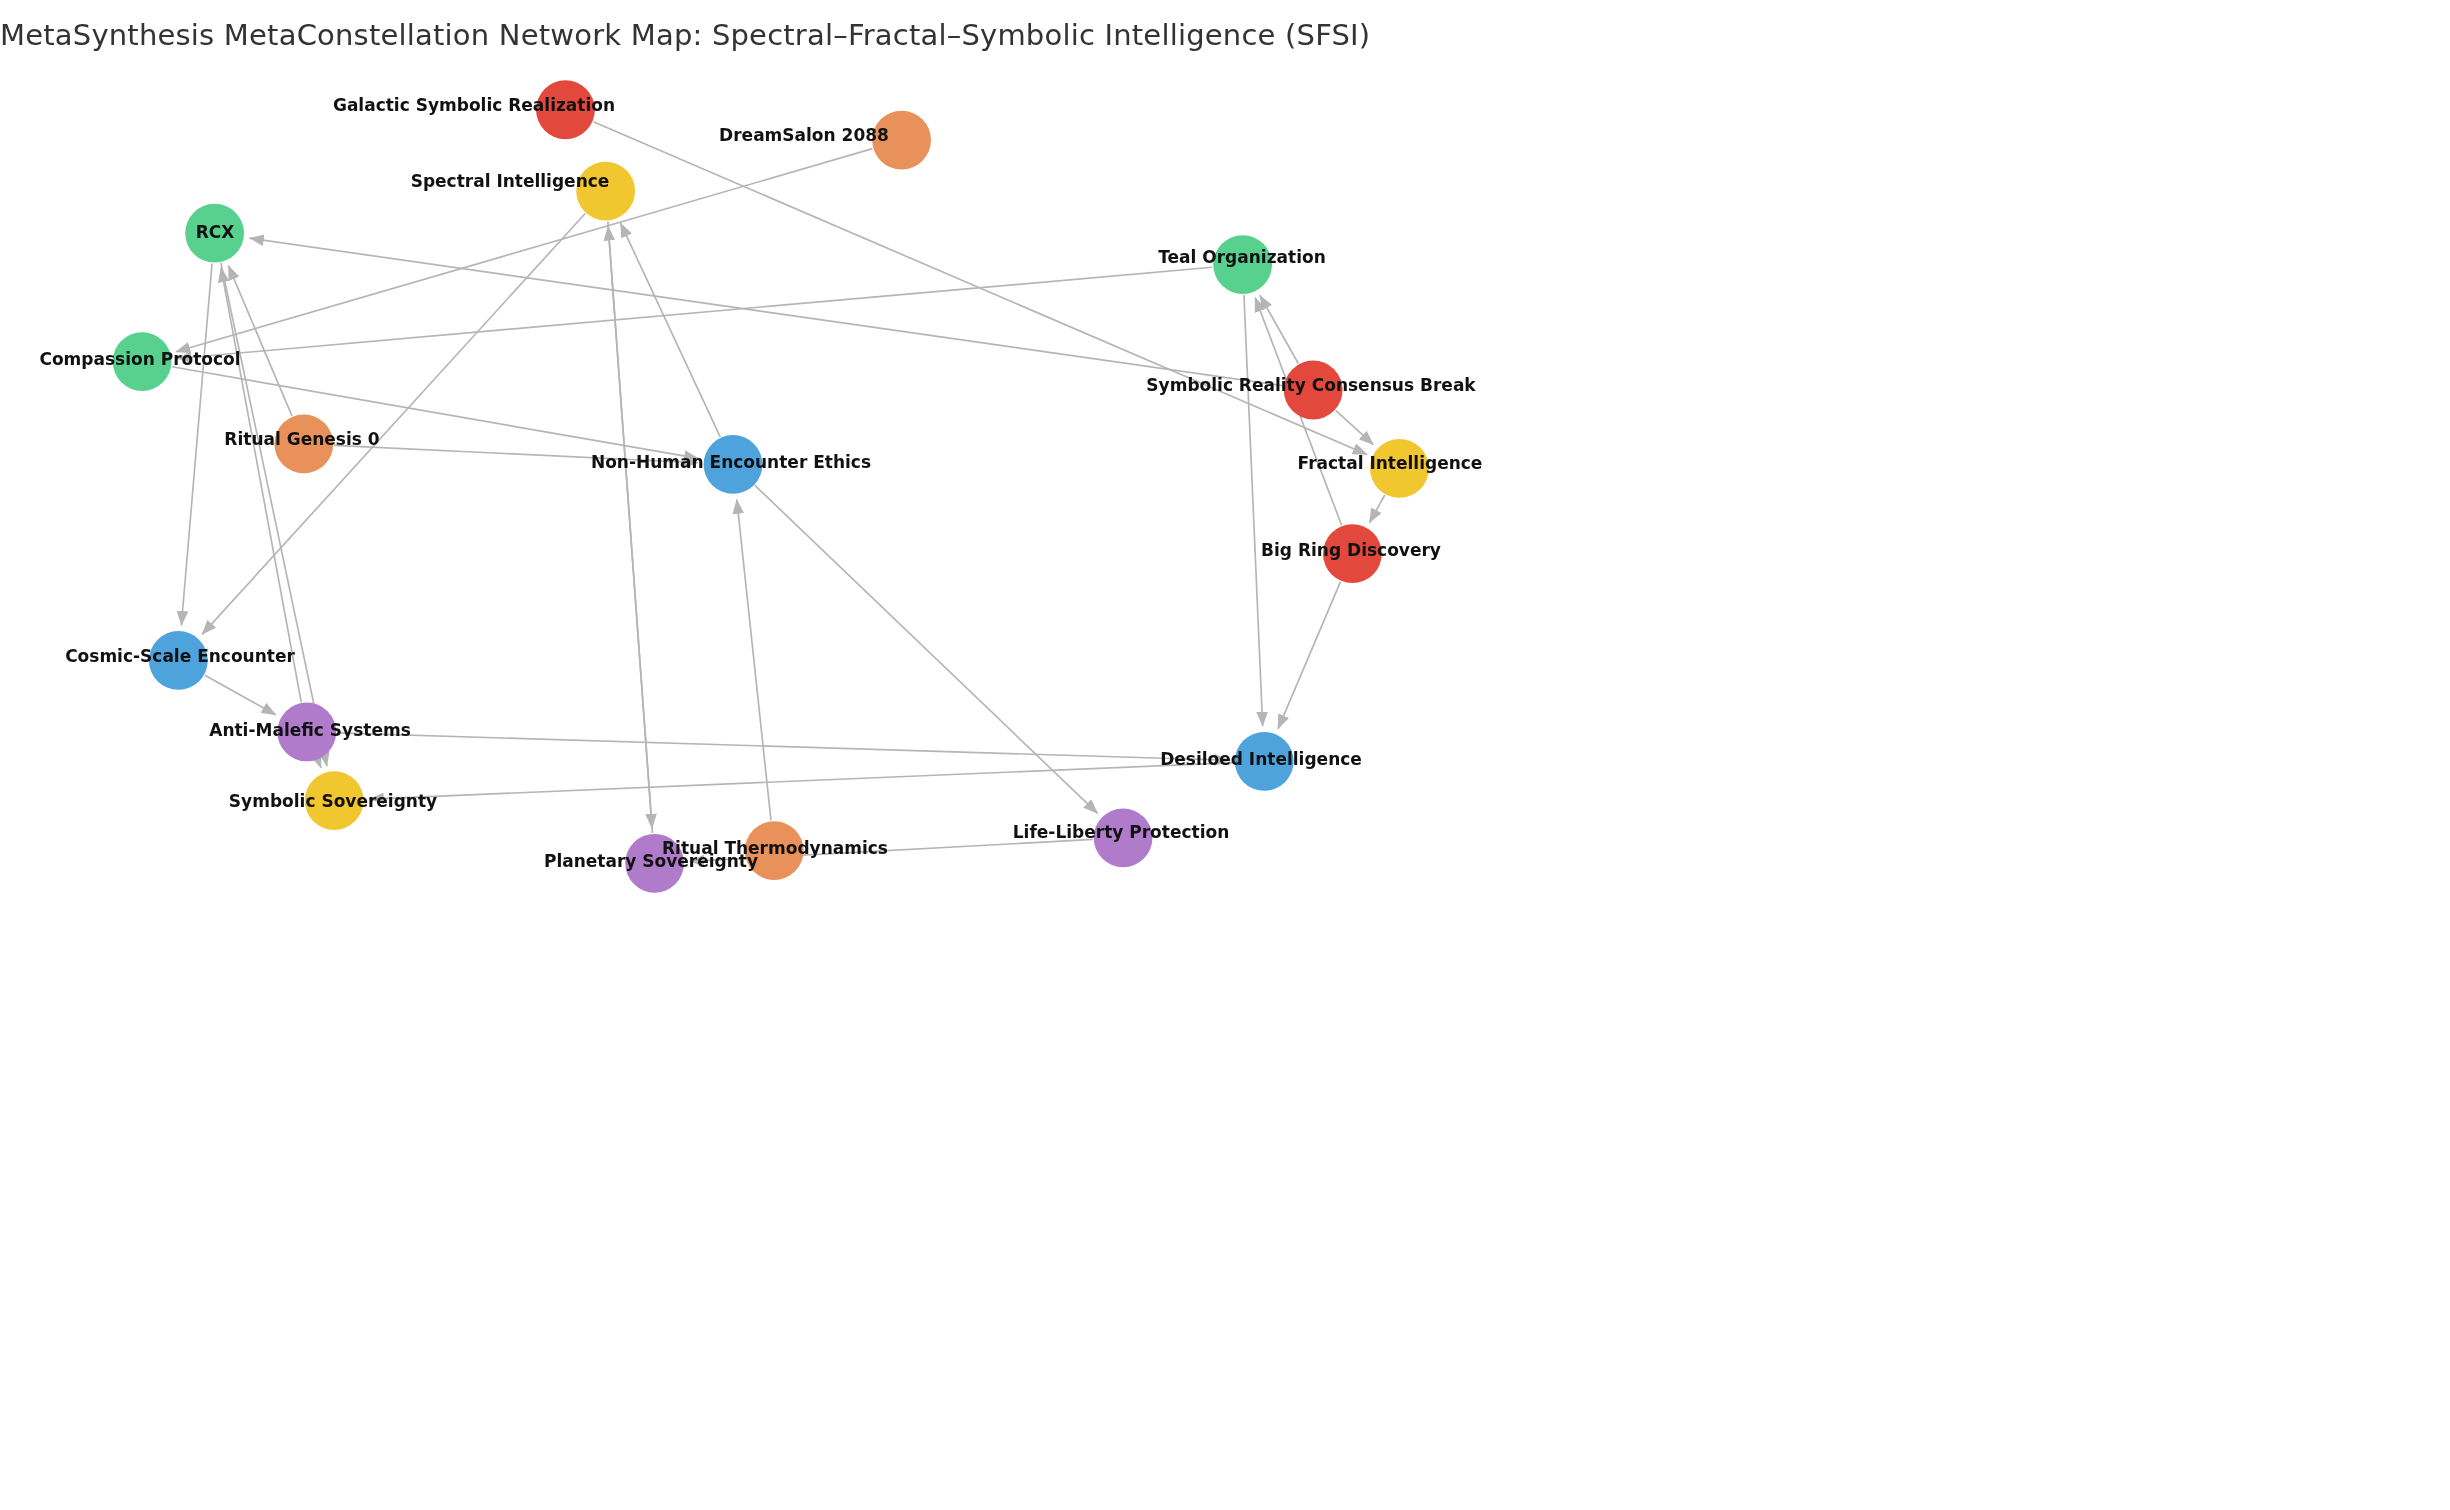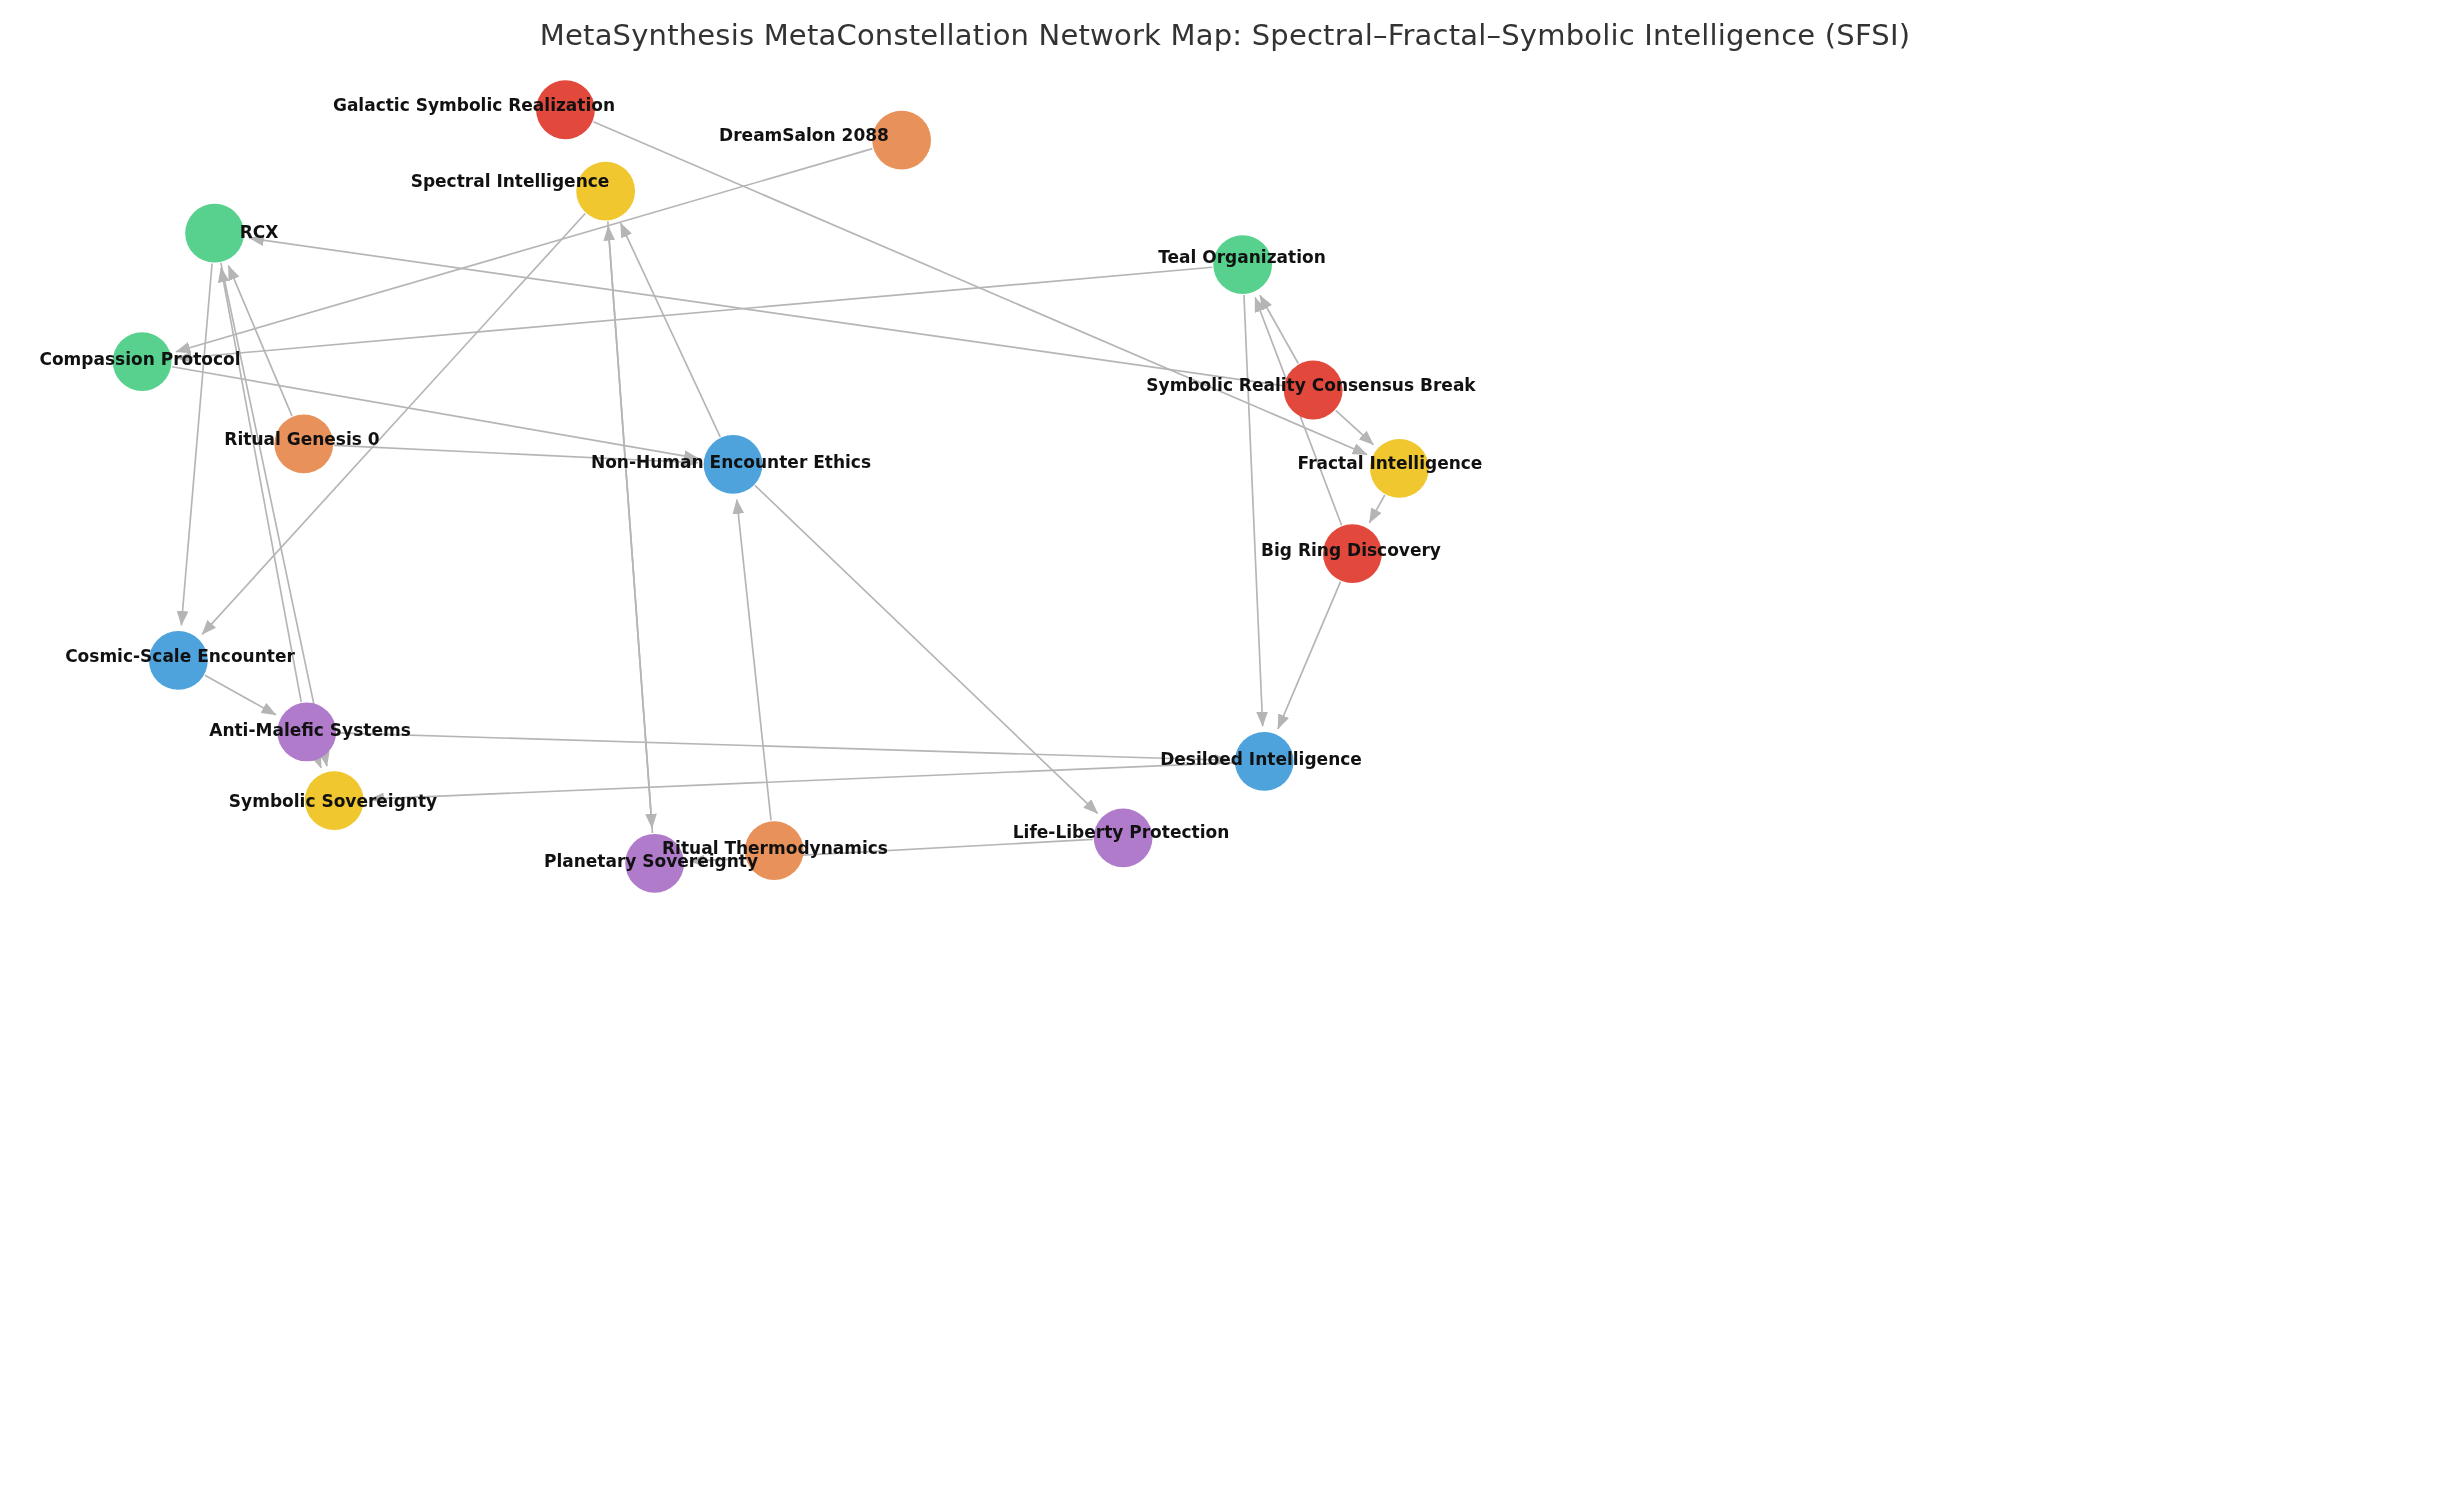--- a/index.html
+++ b/index.html
@@ -2,21 +2,20 @@
 <html><head>
 <meta charset="utf-8">
 <style>
   html,body{margin:0;padding:0;background:#ffffff;}
   body{
     width:2450px;height:1510px;position:relative;overflow:hidden;
     font-family:"DejaVu Sans", sans-serif;
   }
   #chart-title{
     position:absolute;left:0;top:0;width:2450px;
-    text-align:center;
     padding-top:17.6px;
     font-size:29px;
     font-weight:400;
     color:#333333;
     letter-spacing:0.2px;
     font-family:"DejaVu Sans", sans-serif;
   }
   #graph-canvas{position:absolute;left:0;top:0;width:2450px;height:1510px;}
   .node-label{
     position:absolute;
@@ -88,21 +87,21 @@
       <circle cx="1146" cy="855" r="30" fill="#b07bcb"></circle>
       <circle cx="790" cy="868" r="30" fill="#e8915a"></circle>
       <circle cx="668" cy="881" r="30" fill="#b07bcb"></circle>
     </g>
 </svg>
 
 <div id="label-layer">
     <div class="node-label" style="left: 474px; top: 105px;">Galactic Symbolic Realization</div>
     <div class="node-label" style="left: 804px; top: 135px;">DreamSalon 2088</div>
     <div class="node-label" style="left: 510px; top: 181px;">Spectral Intelligence</div>
-    <div class="node-label" style="left: 215px; top: 232px; margin-left: 44px;">RCX</div>
+    <div class="node-label" style="left: 215px; top: 232px;">RCX</div>
     <div class="node-label" style="left: 1242px; top: 257px; text-align: center;">Teal Organization</div>
     <div class="node-label" style="left: 140px; top: 359px;">Compassion Protocol</div>
     <div class="node-label" style="left: 1311px; top: 385px;">Symbolic Reality Consensus Break</div>
     <div class="node-label" style="left: 302px; top: 439px;">Ritual Genesis 0</div>
     <div class="node-label" style="left: 731px; top: 462px;">Non-Human Encounter Ethics</div>
     <div class="node-label" style="left: 1390px; top: 463px;">Fractal Intelligence</div>
     <div class="node-label" style="left: 1351px; top: 550px;">Big Ring Discovery</div>
     <div class="node-label" style="left: 180px; top: 656px;">Cosmic-Scale Encounter</div>
     <div class="node-label" style="left: 310px; top: 730px;">Anti-Malefic Systems</div>
     <div class="node-label" style="left: 1261px; top: 759px;">Desiloed Intelligence</div>

